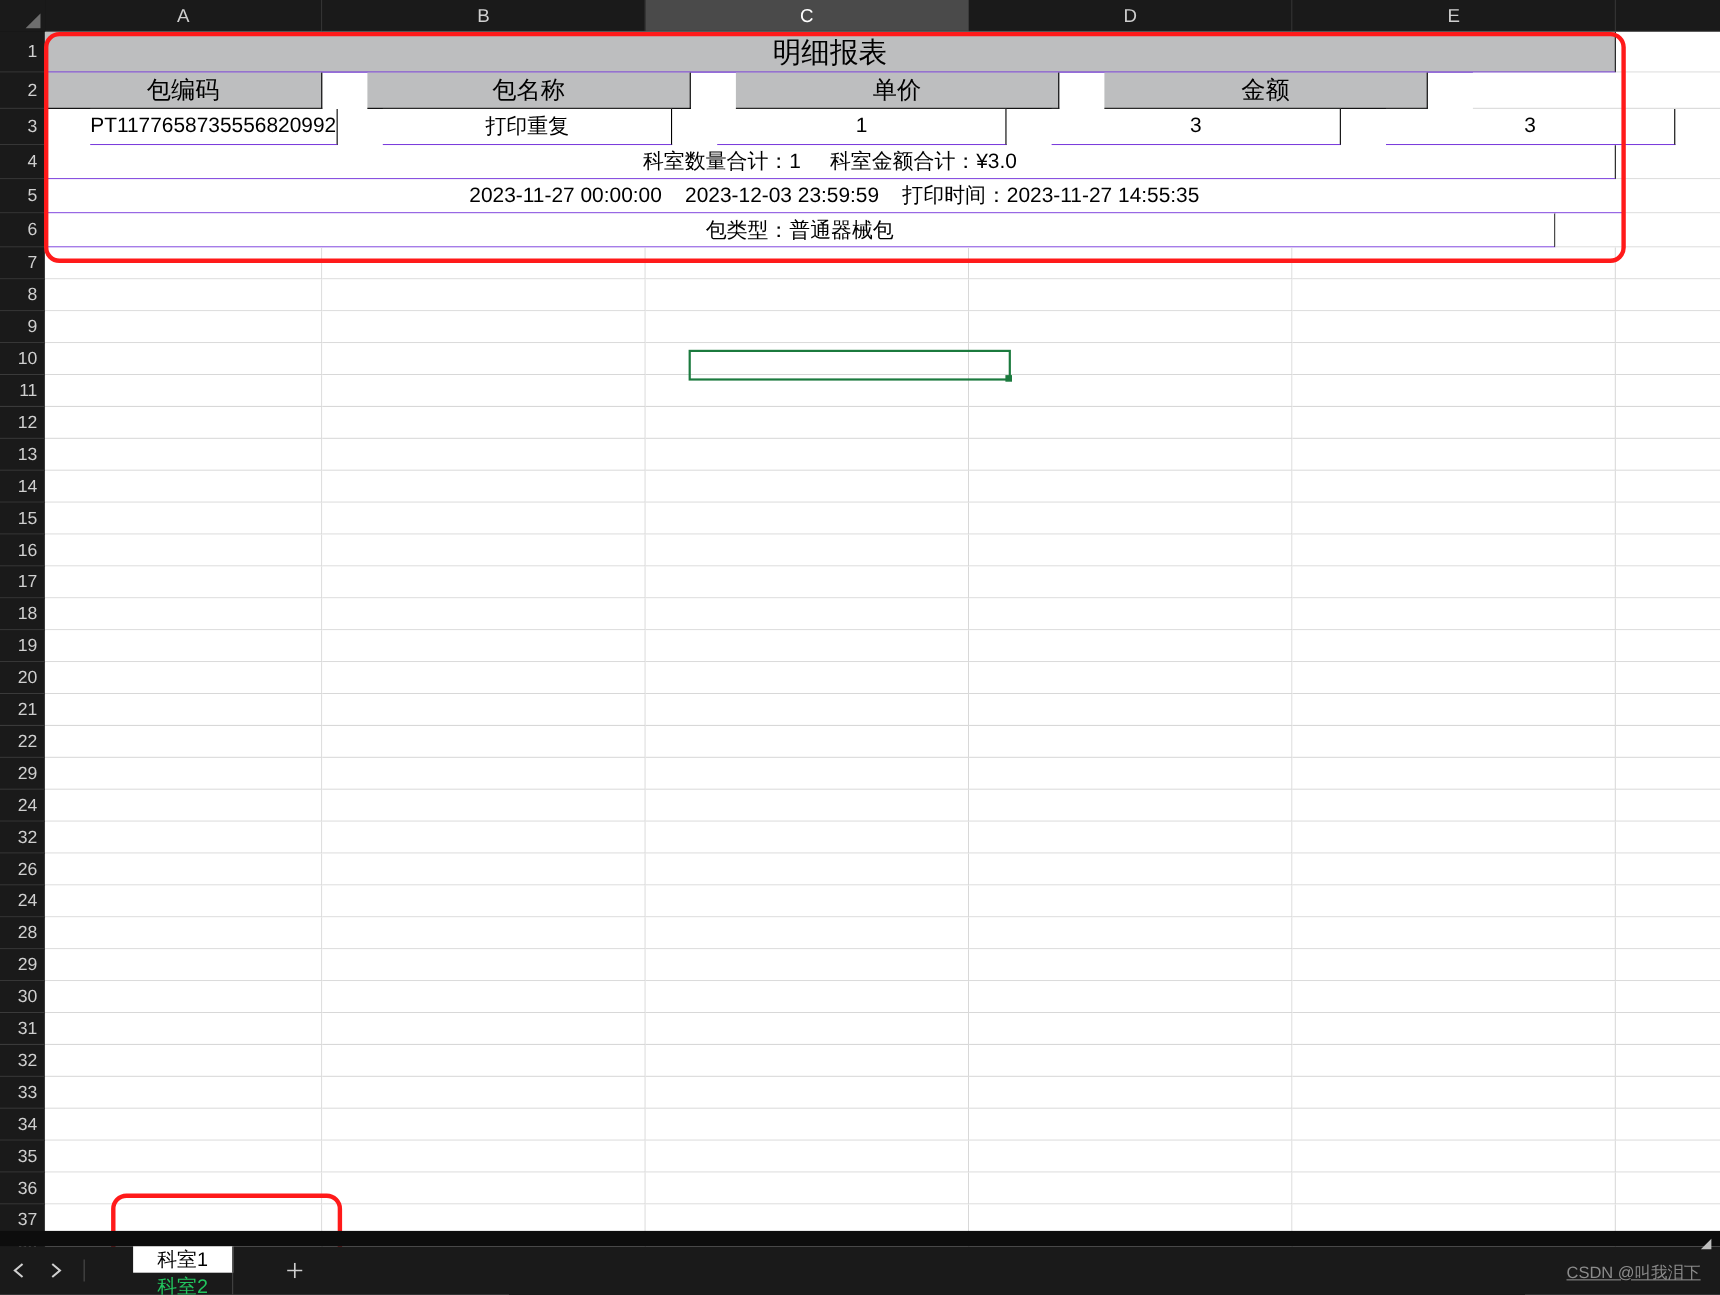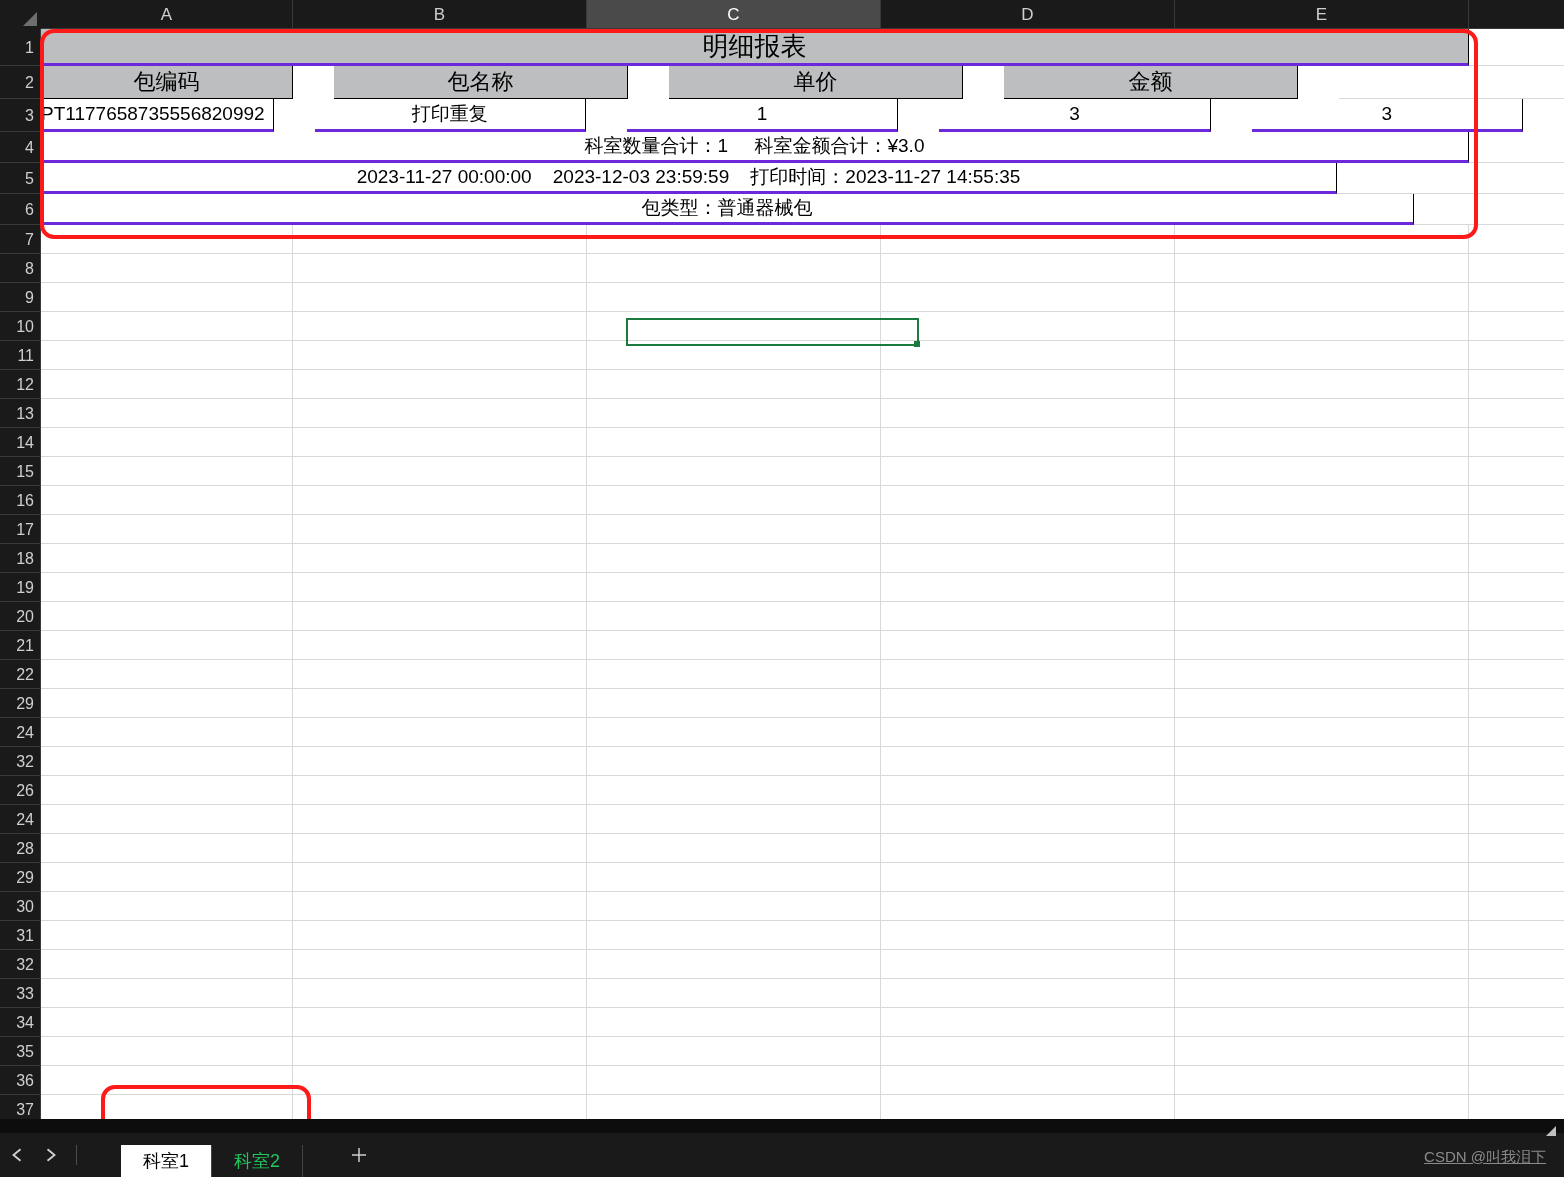--- a/index.html
+++ b/index.html
@@ -84,24 +84,24 @@
     border-bottom: 1px solid #d8d8d8;
     text-align: center;
     display: flex;
     align-items: center;
     justify-content: center;
     font-size: 19px;
     background: #fff;
     overflow: hidden;
     white-space: nowrap;
   }
-  .cell.left { justify-content: flex-start; padding-left: 0; }
+  .cell.left { justify-content: flex-start; padding-left: 0; margin-left: 41px; }
   .cell.header-fill { background: #bdbebf; font-size: 22px; border-right: 1px solid #000; border-bottom: 1px solid #000;}
   .cell.title-fill  { background: #bdbebf; font-size: 26px; border-bottom: 1px solid #000;}
-  .cell.b { border-right: 1px solid #000; border-bottom: 3px solid #6d28d9; }
+  .cell.b { border-right: 1px solid #000; border-bottom: 1px solid #6d28d9; }
 
   .c-a { width: 252px; }
   .c-b { width: 294px; }
   .c-c { width: 294px; }
   .c-d { width: 294px; }
   .c-e { width: 294px; }
   .c-rest { flex: 1; border-right: none; }
 
   
   .anno {
@@ -134,21 +134,21 @@
     color: #dcdcdc;
   }
   .nav-ar {
     width: 34px; height: 44px;
     display:flex; align-items:center; justify-content:center;
     cursor:pointer;
   }
   .nav-ar svg { width:12px; height:14px; }
   .nav-sep { width: 1px; height: 20px; background:#4d4d4d; margin: 0 8px; }
   .tabs {
-    display:flex; align-items:flex-end; height:44px; margin-left: 36px;
+    display:flex; align-items:flex-end; height:44px; margin-left: 36px; flex-direction: column;
   }
   .tab {
     height: 32px;
     padding: 0 22px;
     display:flex; align-items:center;
     font-size: 18px;
     cursor:pointer;
     border-right: 1px solid #444;
   }
   .tab.active {
@@ -249,21 +249,21 @@
     <div class="cell b c-c">1</div>
     <div class="cell b c-d">3</div>
     <div class="cell b c-e">3</div>
     <div class="cell c-rest"></div>
   </div>
     <div class="grid-row tallx">
       <div class="cell b" style="width:1428px; white-space:pre">科室数量合计：1     科室金额合计：¥3.0</div>
       <div class="cell c-rest"></div>
     </div>
     <div class="grid-row tallx">
-      <div class="cell b" style="width:1296px; white-space:pre">2023-11-27 00:00:00    2023-12-03 23:59:59    打印时间：2023-11-27 14:55:35</div>
+      <div class="cell b" style="width:1436px; white-space:pre">2023-11-27 00:00:00    2023-12-03 23:59:59    打印时间：2023-11-27 14:55:35</div>
       <div class="cell c-rest"></div>
     </div>
     <div class="grid-row tallx">
       <div class="cell b" style="width:1373px; white-space:pre">包类型：普通器械包</div>
       <div class="cell c-rest"></div>
     </div>
     <div class="grid-row">
       <div class="cell c-a"></div>
       <div class="cell c-b"></div>
       <div class="cell c-c"></div>

